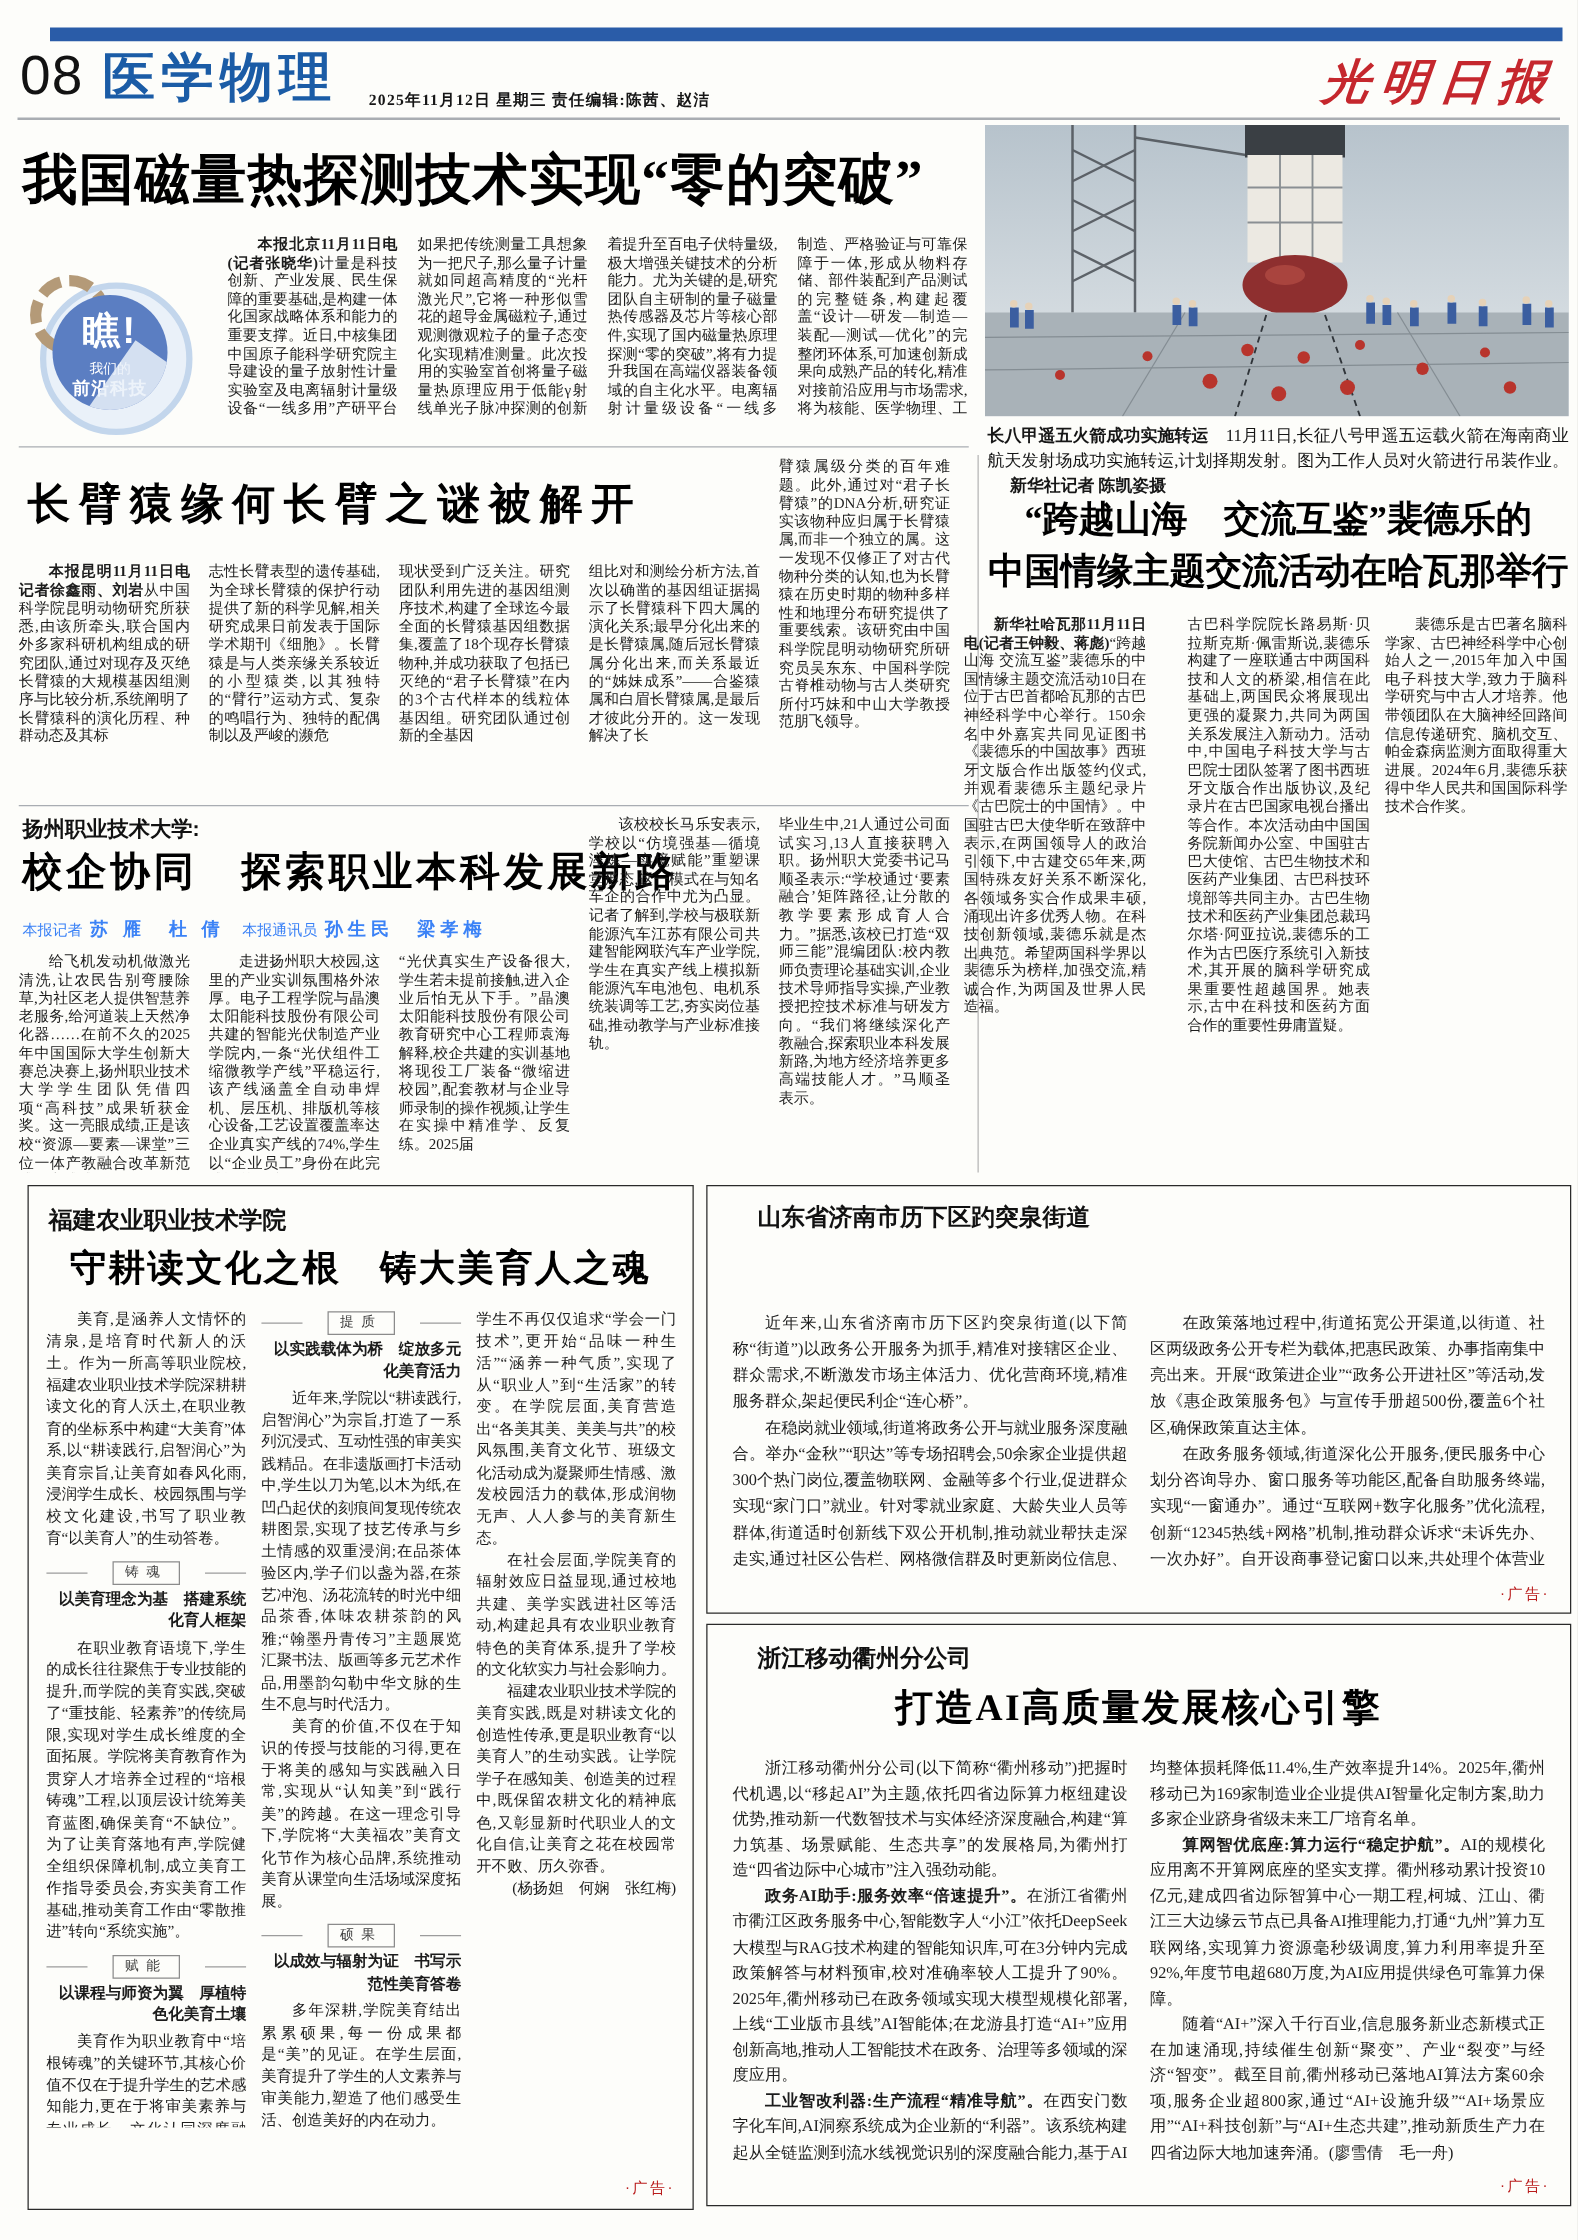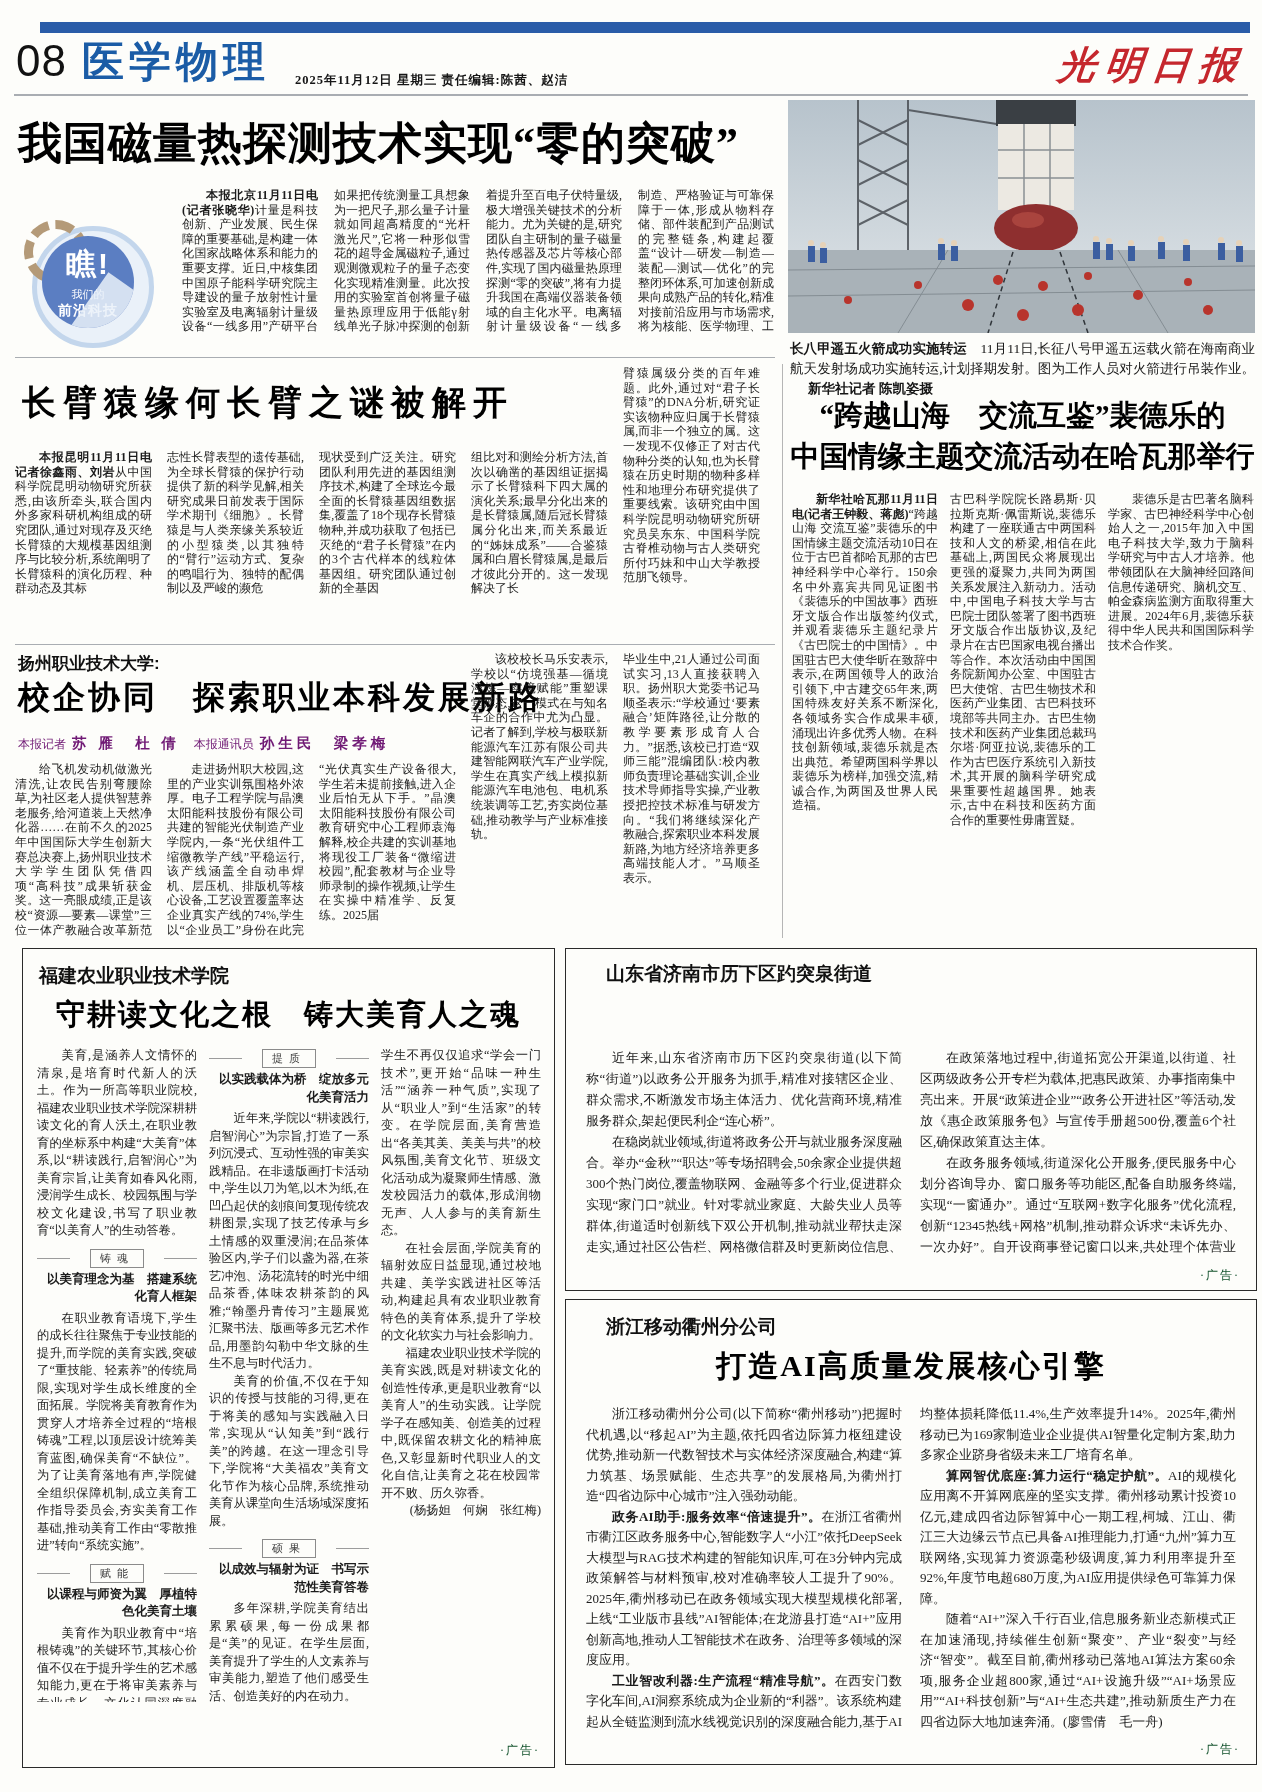--- a/index.html
+++ b/index.html
@@ -18,21 +18,21 @@
   
   .hl-main{position:absolute;left:18px;top:114px;width:764px;font-size:44px;font-weight:900;
            letter-spacing:1px;white-space:nowrap;color:#000;}
   .hl-2{position:absolute;font-weight:900;color:#000;white-space:nowrap;}
   .kicker{position:absolute;font-family:"Liberation Sans",sans-serif;font-weight:700;color:#111;}
   
   .col{position:absolute;overflow:hidden;text-align:justify;font-size:12px;line-height:14.6px;color:#1c1c1c;}
   .col p{margin:0;text-indent:2em;}
   .col p.noindent{text-indent:0;}
   .dl{font-weight:bold;}
-  .byline{position:absolute;font-size:12px;color:#701a75;white-space:nowrap;}
+  .byline{position:absolute;font-size:12px;color:#3b82f6;white-space:nowrap;}
   .byline .names{font-size:14.5px;font-weight:bold;letter-spacing:4px;margin:0 14px 0 6px;}
   
   .badge{position:absolute;left:26px;top:222px;width:124px;height:124px;}
   .badge-ring{position:absolute;left:6px;top:4px;width:112px;height:112px;border-radius:50%;
               border:5px solid #c3d6ec;background:#eaf1f9;}
   .badge-gear{position:absolute;left:-2px;top:-2px;width:46px;height:46px;border-radius:50%;
               border:9px dashed #b49a78;background:transparent;}
   .badge-core{position:absolute;left:16px;top:14px;width:92px;height:92px;border-radius:50%;
               background:#5b7ec2;color:#fff;text-align:center;overflow:hidden;
               font-family:"Liberation Sans",sans-serif;}
@@ -58,21 +58,21 @@
   .bcol p{margin:0;text-indent:2em;}
   .bcol p.noindent{text-indent:0;}
   .bcol .runin{font-weight:bold;}
   .tagrow{display:flex;align-items:center;gap:20px;margin:9px 0 3px;text-indent:0;}
   .tagrow .tline{flex:1;height:1px;background:#9c9c9c;}
   .tagrow .tbox{border:1px solid #8b8b8b;color:#3c3c3c;font-size:11px;line-height:17px;
            padding:0 9px;letter-spacing:6px;font-family:"Liberation Sans",sans-serif;}
   .tagtitle{font-weight:bold;text-align:right;text-indent:0 !important;margin:0 0 4px !important;
            font-size:12.5px;}
   .author-line{text-align:right;text-indent:0 !important;}
-  .ad-mark{position:absolute;font-size:12px;color:#14532d;letter-spacing:2px;}
+  .ad-mark{position:absolute;font-size:12px;color:#b91c1c;letter-spacing:2px;}
 </style>
 </head>
 <body>
 
 <div class="page">
 
   <div class="topbar"></div>
   <div class="pagenum">08</div>
   <div class="section-title">医学物理</div>
   <div class="dateline">2025年11月12日 星期三 责任编辑:陈茜、赵洁</div>
@@ -235,21 +235,21 @@
   <div class="col" style="left:471px;top:652px;width:137px;height:286px;">
     <p>该校校长马乐安表示,学校以“仿境强基—循境淬炼—实境赋能”重塑课堂形态,这一模式在与知名车企的合作中尤为凸显。记者了解到,学校与极联新能源汽车江苏有限公司共建智能网联汽车产业学院,学生在真实产线上模拟新能源汽车电池包、电机系统装调等工艺,夯实岗位基础,推动教学与产业标准接轨。</p>
   </div>
   <div class="col" style="left:623px;top:652px;width:137px;height:286px;">
     <p class="noindent">毕业生中,21人通过公司面试实习,13人直接获聘入职。扬州职大党委书记马顺圣表示:“学校通过‘要素融合’矩阵路径,让分散的教学要素形成育人合力。”据悉,该校已打造“双师三能”混编团队:校内教师负责理论基础实训,企业技术导师指导实操,产业教授把控技术标准与研发方向。“我们将继续深化产教融合,探索职业本科发展新路,为地方经济培养更多高端技能人才。”马顺圣表示。</p>
   </div>
 
   <div class="vline" style="left:782px;top:364px;height:574px;"></div>
   <h2 class="hl-2" style="left:790px;top:396px;width:465px;text-align:center;font-size:29px;margin:0;">“跨越山海　交流互鉴”裴德乐的</h2>
   <h2 class="hl-2" style="left:790px;top:437px;width:465px;text-align:center;font-size:29px;margin:0;">中国情缘主题交流活动在哈瓦那举行</h2>
-  <div class="col" style="left:792px;top:492px;width:146px;height:446px;">
+  <div class="col" style="left:771px;top:492px;width:146px;height:446px;">
     <p><b class="dl">新华社哈瓦那11月11日电(记者王钟毅、蒋彪)</b><span>“跨越山海 交流互鉴”裴德乐的中国情缘主题交流活动10日在位于古巴首都哈瓦那的古巴神经科学中心举行。150余名中外嘉宾共同见证图书《裴德乐的中国故事》西班牙文版合作出版签约仪式,并观看裴德乐主题纪录片《古巴院士的中国情》。中国驻古巴大使华昕在致辞中表示,在两国领导人的政治引领下,中古建交65年来,两国特殊友好关系不断深化,各领域务实合作成果丰硕,涌现出许多优秀人物。在科技创新领域,裴德乐就是杰出典范。希望两国科学界以裴德乐为榜样,加强交流,精诚合作,为两国及世界人民造福。</span></p>
   </div>
   <div class="col" style="left:950px;top:492px;width:146px;height:446px;">
     <p class="noindent">古巴科学院院长路易斯·贝拉斯克斯·佩雷斯说,裴德乐构建了一座联通古中两国科技和人文的桥梁,相信在此基础上,两国民众将展现出更强的凝聚力,共同为两国关系发展注入新动力。活动中,中国电子科技大学与古巴院士团队签署了图书西班牙文版合作出版协议,及纪录片在古巴国家电视台播出等合作。本次活动由中国国务院新闻办公室、中国驻古巴大使馆、古巴生物技术和医药产业集团、古巴科技环境部等共同主办。古巴生物技术和医药产业集团总裁玛尔塔·阿亚拉说,裴德乐的工作为古巴医疗系统引入新技术,其开展的脑科学研究成果重要性超越国界。她表示,古中在科技和医药方面合作的重要性毋庸置疑。</p>
   </div>
   <div class="col" style="left:1108px;top:492px;width:146px;height:446px;">
     <p>裴德乐是古巴著名脑科学家、古巴神经科学中心创始人之一,2015年加入中国电子科技大学,致力于脑科学研究与中古人才培养。他带领团队在大脑神经回路间信息传递研究、脑机交互、帕金森病监测方面取得重大进展。2024年6月,裴德乐获得中华人民共和国国际科学技术合作奖。</p>
   </div>
 
   <div class="adbox" style="left:22px;top:948px;width:531px;height:818px;">

